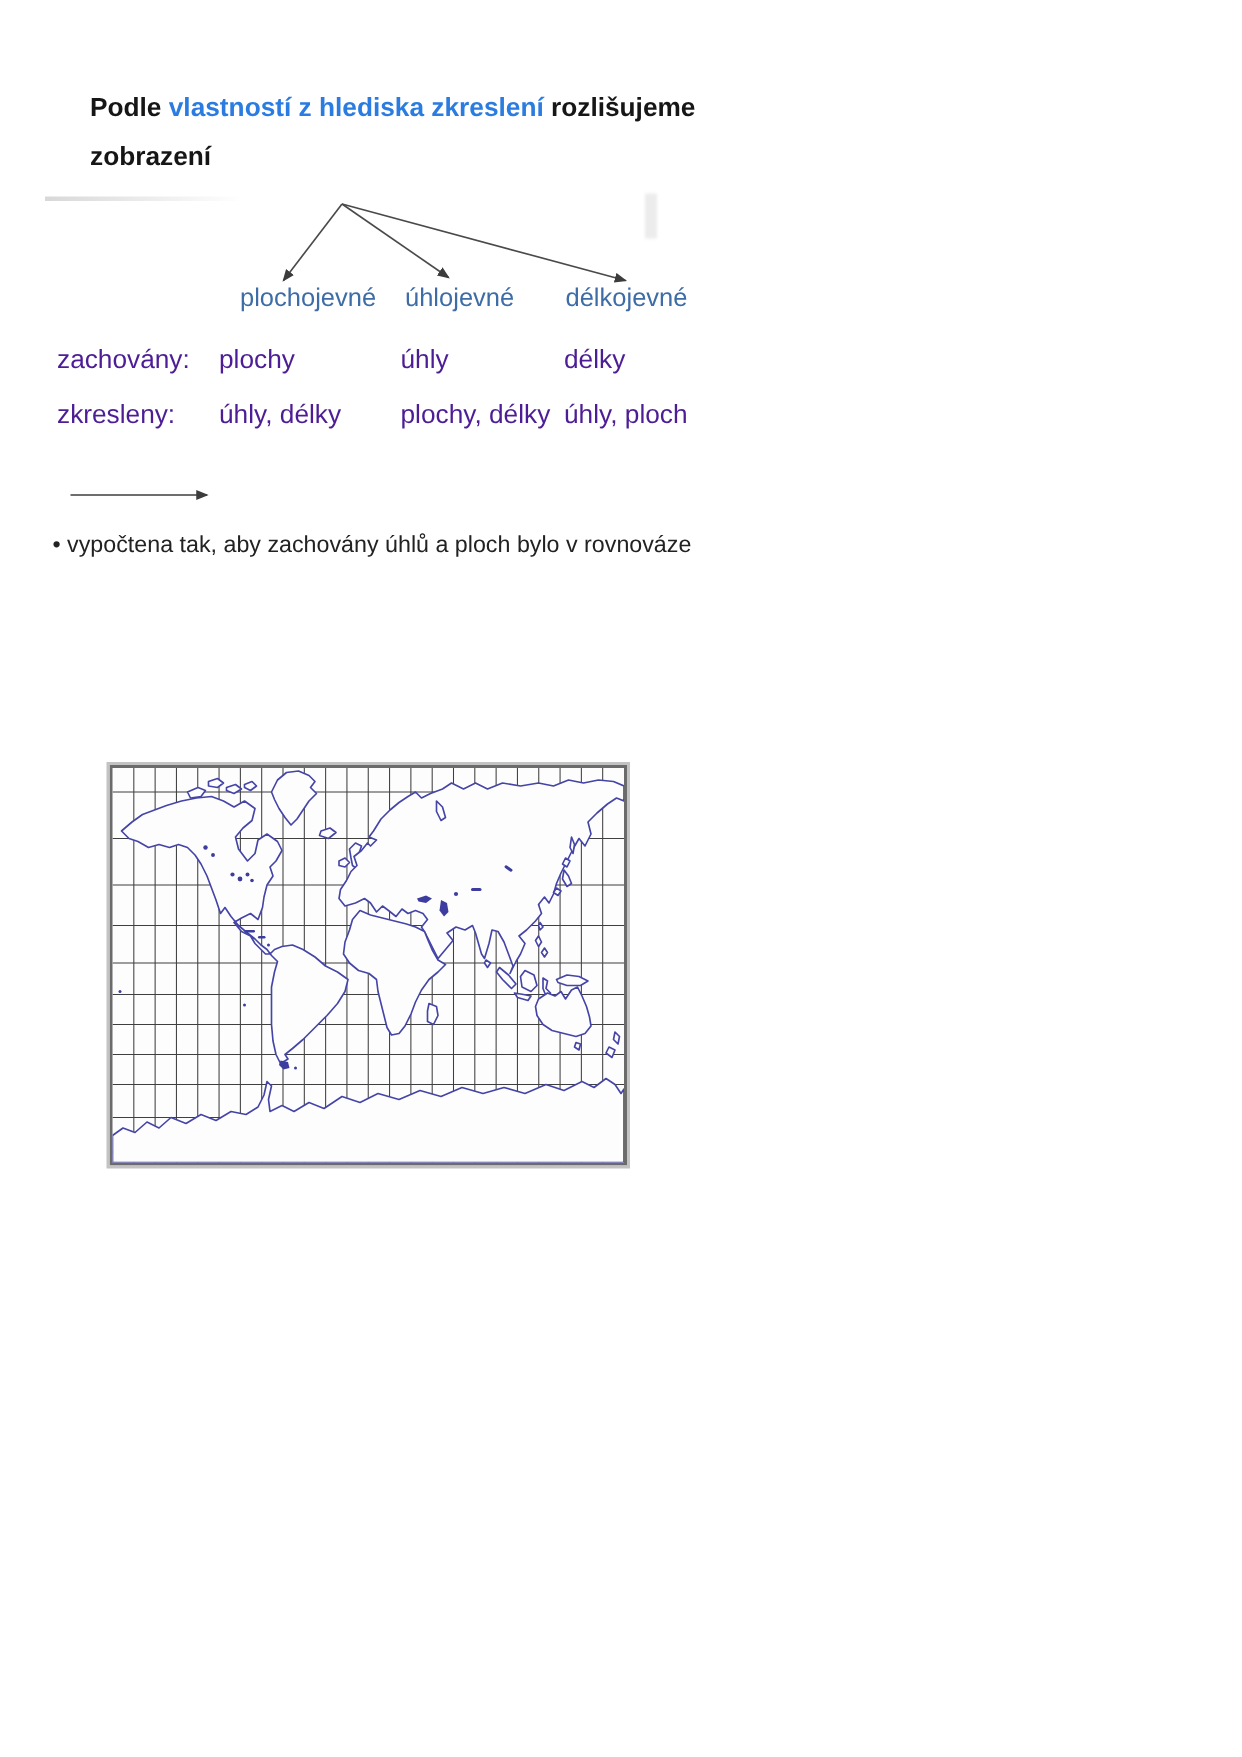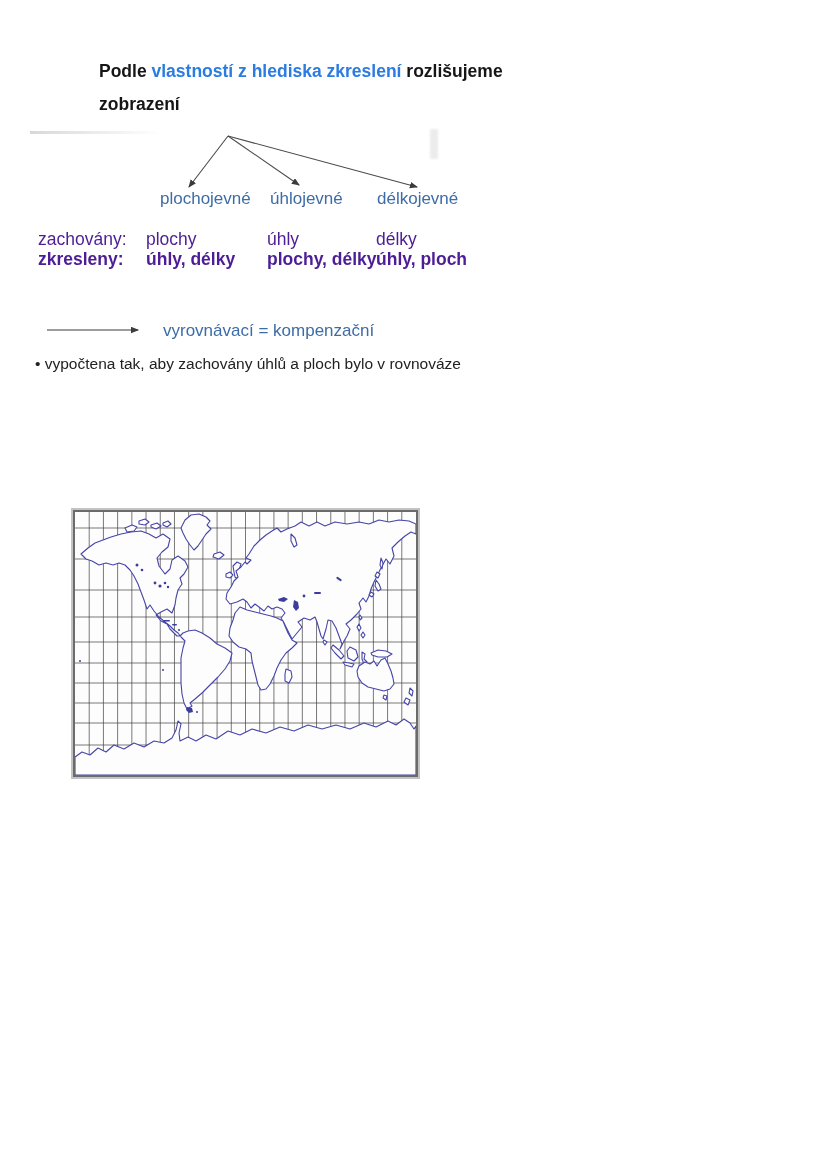--- a/index.html
+++ b/index.html
@@ -2,36 +2,36 @@
 <html><head>
 <meta charset="utf-8">
 <style>
   html,body{margin:0;padding:0;background:#ffffff;}
   .page{position:relative;width:828px;height:1171px;background:#ffffff;
         font-family:"Liberation Sans",sans-serif;overflow:hidden;}
   .abs{position:absolute;}
 
   
   .title{left:60px;top:55px;width:470px;font-size:17.5px;font-weight:bold;
-         line-height:33px;color:#161616;margin-left:39px;}
+         line-height:33px;color:#161616;}
   .title .blue{color:#2b7ce0;}
 
   
   .artifact-line{left:30px;top:131px;width:132px;height:3px;
     background:linear-gradient(to right,#d8d8d8,rgba(245,245,245,0));}
   .artifact-smudge{left:430px;top:129px;width:8px;height:30px;background:#ececec;filter:blur(1.2px);}
 
   
   .branch-svg{left:140px;top:130px;}
   .branch-label{top:189px;font-size:17px;color:#3d6ca6;white-space:nowrap;}
   .bl-0{left:160px;} .bl-1{left:270px;} .bl-2{left:377px;}
 
   
   .row-text{font-size:17.5px;color:#4c1d95;white-space:nowrap;}
-  .r0{top:229px;} .r1{top:249px;font-weight:bold;}
+  .r0{top:229px;} .r1{top:266px;}
   .c-label{left:38px;} .c-0{left:146px;} .c-1{left:267px;} .c-2{left:376px;}
 
   
   .comp-svg{left:45px;top:322px;}
   .comp-text{left:163px;top:321px;font-size:17px;color:#3d6ca6;white-space:nowrap;}
 
   .bullet-line{left:35px;top:355px;font-size:15.5px;color:#222222;white-space:nowrap;}
 
   .heading2{left:40px;top:447px;font-size:17px;font-weight:bold;color:#111111;white-space:nowrap;}
 
@@ -74,21 +74,20 @@
   <span class="abs row-text r0 c-2">délky</span>
 
   <span class="abs row-text r1 c-label">zkresleny:</span>
   <span class="abs row-text r1 c-0">úhly, délky</span>
   <span class="abs row-text r1 c-1">plochy, délky</span>
   <span class="abs row-text r1 c-2">úhly, ploch</span>
 
   <svg class="abs comp-svg" width="105" height="16" viewBox="0 0 105 16">
     <line x1="2" y1="8" x2="93" y2="8" stroke="#3c3c3c" stroke-width="1.1" marker-end="url(#ah)"></line>
   </svg>
-  <span class="abs comp-text">vyrovnávací = kompenzační</span>
 
   <span class="abs bullet-line">• vypočtena tak, aby zachovány úhlů a ploch bylo v rovnováze</span>
 
 
   <div class="abs map-frame">
     <svg viewBox="0 0 341 263" preserveAspectRatio="none">
       <g id="map-grid" stroke="#3f3f3f" stroke-width="0.7">
           <line x1="14.21" x2="14.21" y1="0" y2="263"></line>
           <line x1="28.42" x2="28.42" y1="0" y2="263"></line>
           <line x1="42.63" x2="42.63" y1="0" y2="263"></line>

